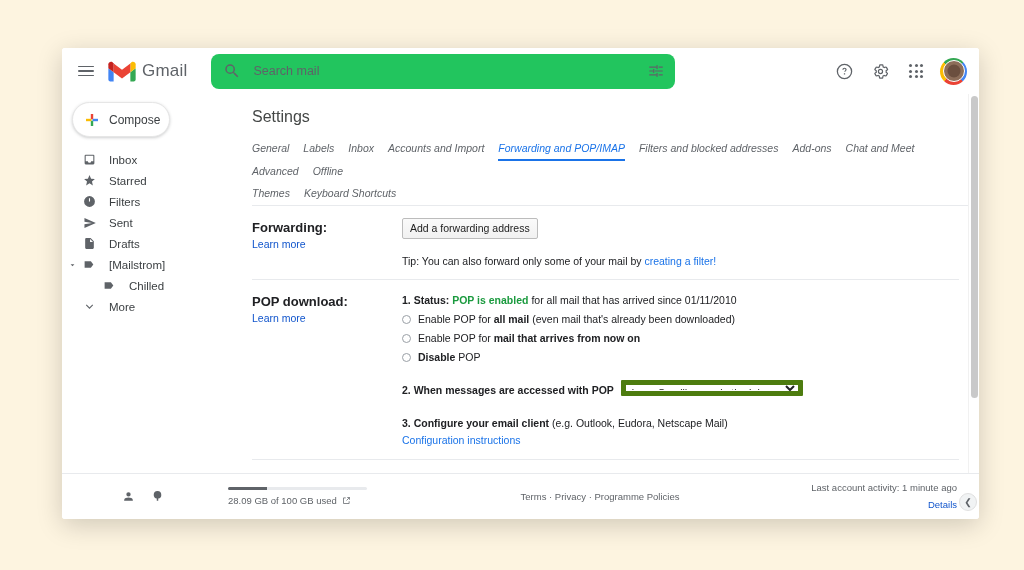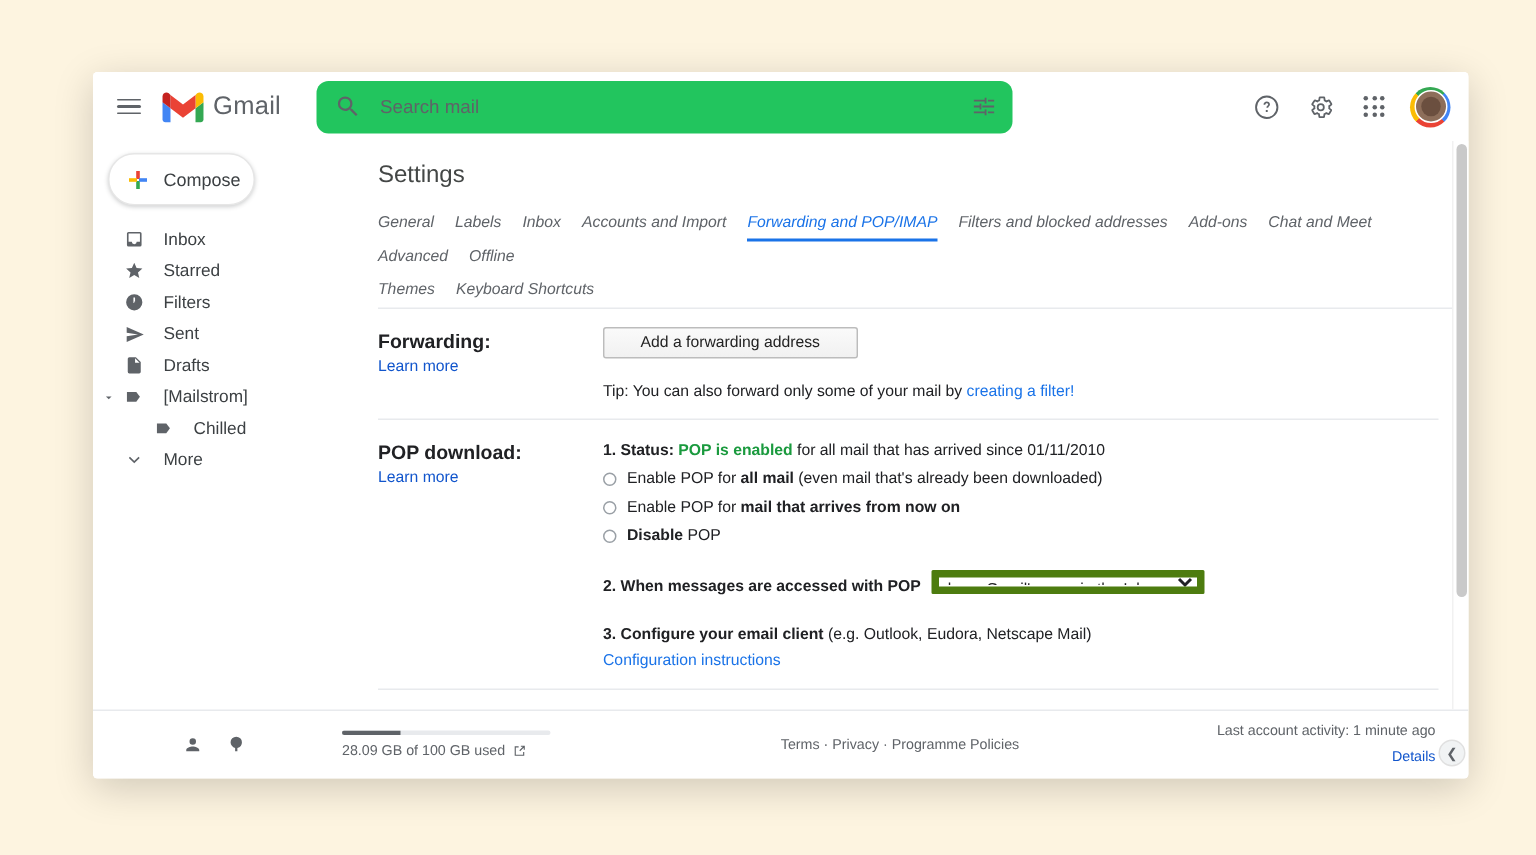--- a/index.html
+++ b/index.html
@@ -128,21 +128,21 @@
   .srow { display: flex; padding: 12px 0 10px; border-bottom: 1px solid #e8eaed; }
   .slabel { width: 150px; flex: 0 0 150px; padding-right: 10px; }
   .slabel .t { font-size: 13px; font-weight: bold; color: #202124; line-height: 1.5; }
   .sbody { flex: 1 1 auto; font-size: 10.5px; color: #202124; line-height: 1.6; }
   .lnk { color: #1155cc; cursor: pointer; font-size: 10.5px; }
   .lnk.b { color: #1a73e8; }
   b { font-weight: bold; }
 
   .btn-classic {
     display: inline-block; font-size: 10.5px; font-family: inherit;
-    padding: 3px 24px; background: linear-gradient(#fafafa,#f1f1f1);
+    padding: 3px 7px; background: linear-gradient(#fafafa,#f1f1f1);
     border: 1px solid #bcbcbc; border-radius: 2px; color: #222;
     cursor: pointer; line-height: 1.2;
   }
 
   .tip { margin-top: 14px; font-size: 10.5px; color: #202124; }
 
   .radio-line { display: flex; align-items: center; gap: 7px; margin-top: 2px; }
   .radio {
     width: 9px; height: 9px; border-radius: 50%;
     border: 1px solid #9aa0a6; background: #fff;

